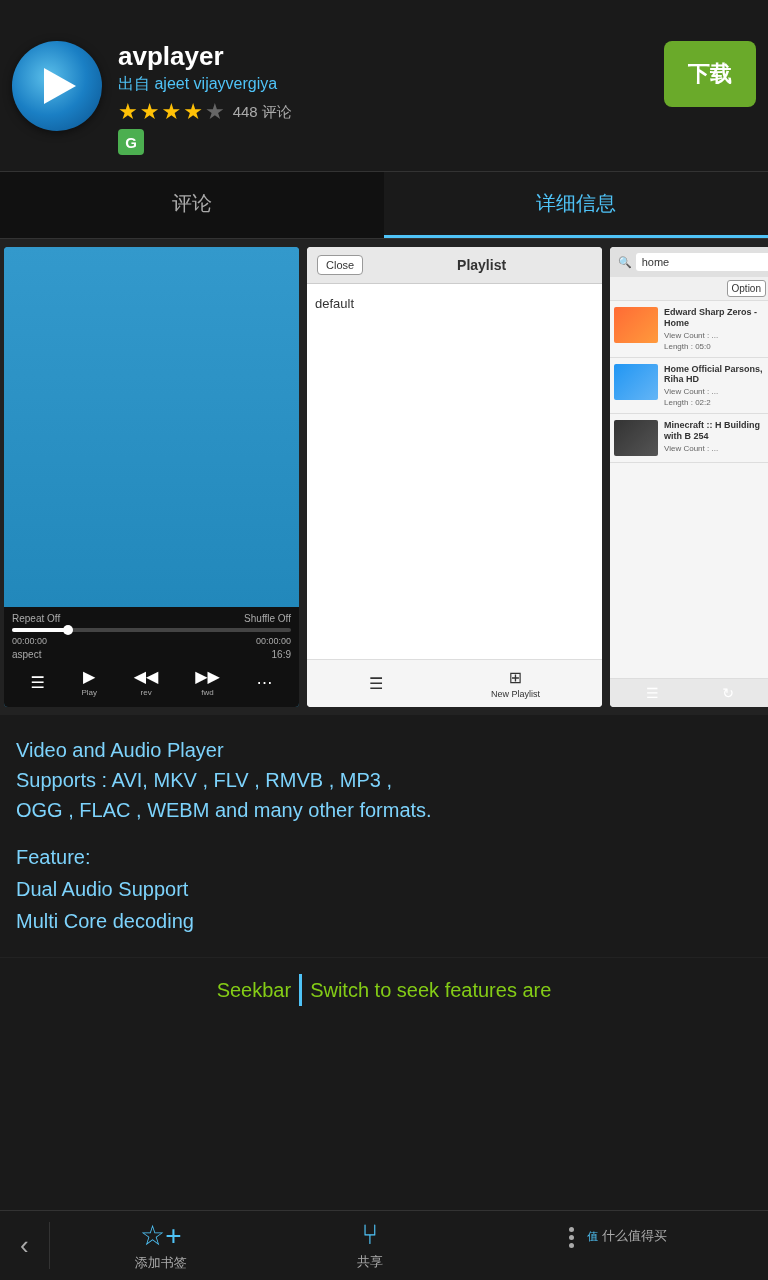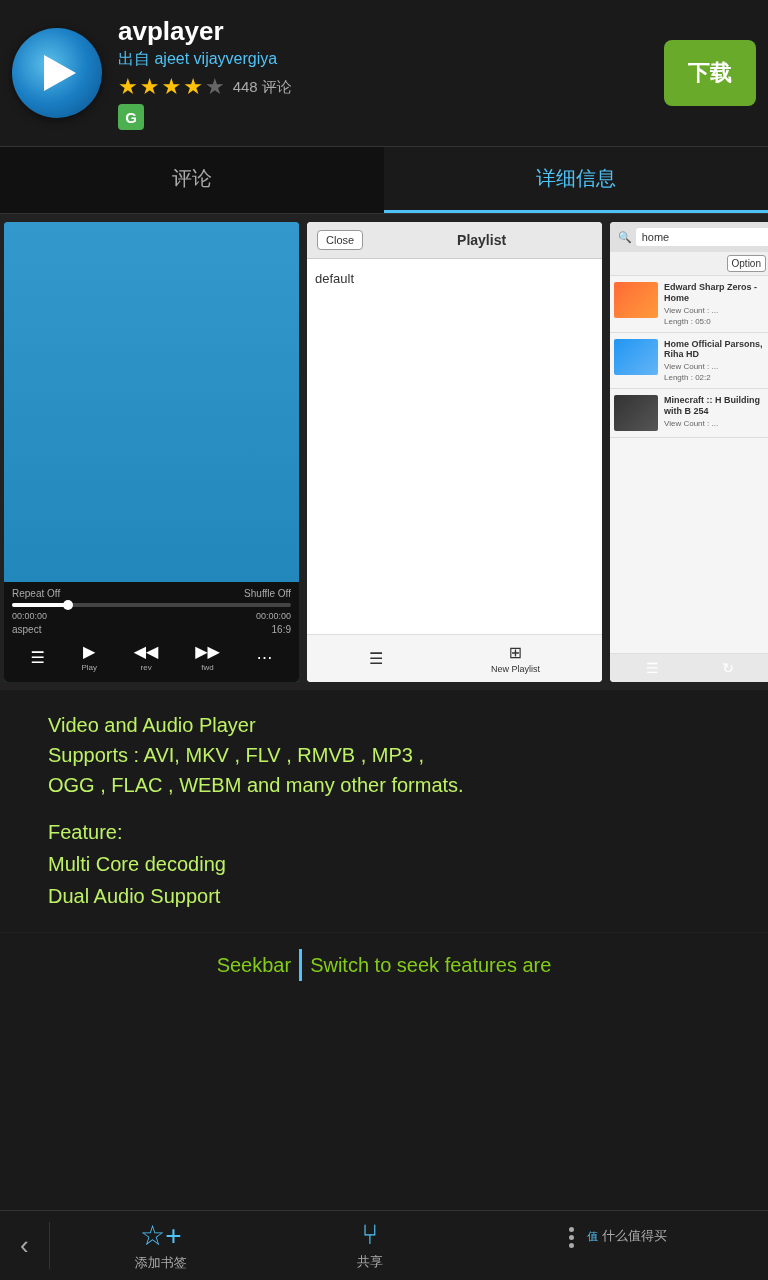--- a/index.html
+++ b/index.html
@@ -10,23 +10,24 @@
       font-family: 'Arial', sans-serif;
       color: #fff;
       overflow-x: hidden;
     }
 
     
     .header {
       background: #1a1a1a;
       padding: 16px 12px;
       display: flex;
-      align-items: center;
+      align-items: flex-start;
       gap: 16px;
       border-bottom: 1px solid #333;
+      margin-top: 25px;
     }
     .app-icon {
       width: 90px;
       height: 90px;
       border-radius: 50%;
       background: radial-gradient(circle at 40% 40%, #5bbfea, #1a7fc4, #0a4f8a);
       display: flex;
       align-items: center;
       justify-content: center;
       flex-shrink: 0;
@@ -347,22 +348,21 @@
       justify-content: space-around;
       padding: 6px 4px;
       border-top: 1px solid #ddd;
       background: #e8e8e8;
     }
 
     
     .description {
       padding: 20px 16px;
       background: #1a1a1a;
-      color: #bef264;
-      margin-left: 32px;
+      color: #7dd3fc;
     }
     .desc-text {
       font-size: 20px;
       line-height: 1.5;
       margin-bottom: 16px;
     }
     .desc-feature {
       font-size: 20px;
       line-height: 1.6;
     }
@@ -582,22 +582,22 @@
 </div>
 
 <div class="description">
   <div class="desc-text">
     <span>Video and Audio Player</span><br>
     <span>Supports : AVI, MKV , FLV , RMVB , MP3 ,</span><br>
     <span>OGG , FLAC , WEBM and many other formats.</span>
   </div>
   <div class="desc-feature">
     <div>Feature:</div>
+    <div>Dual Audio Support</div>
     <div>Multi Core decoding</div>
-    <div>Dual Audio Support</div>
   </div>
 </div>
 
 <div class="bottom-teaser">
   <div class="teaser-line">
     <span>Seekbar</span>
     <div class="teaser-divider"></div>
     <span>Switch to seek features are</span>
   </div>
 </div>

